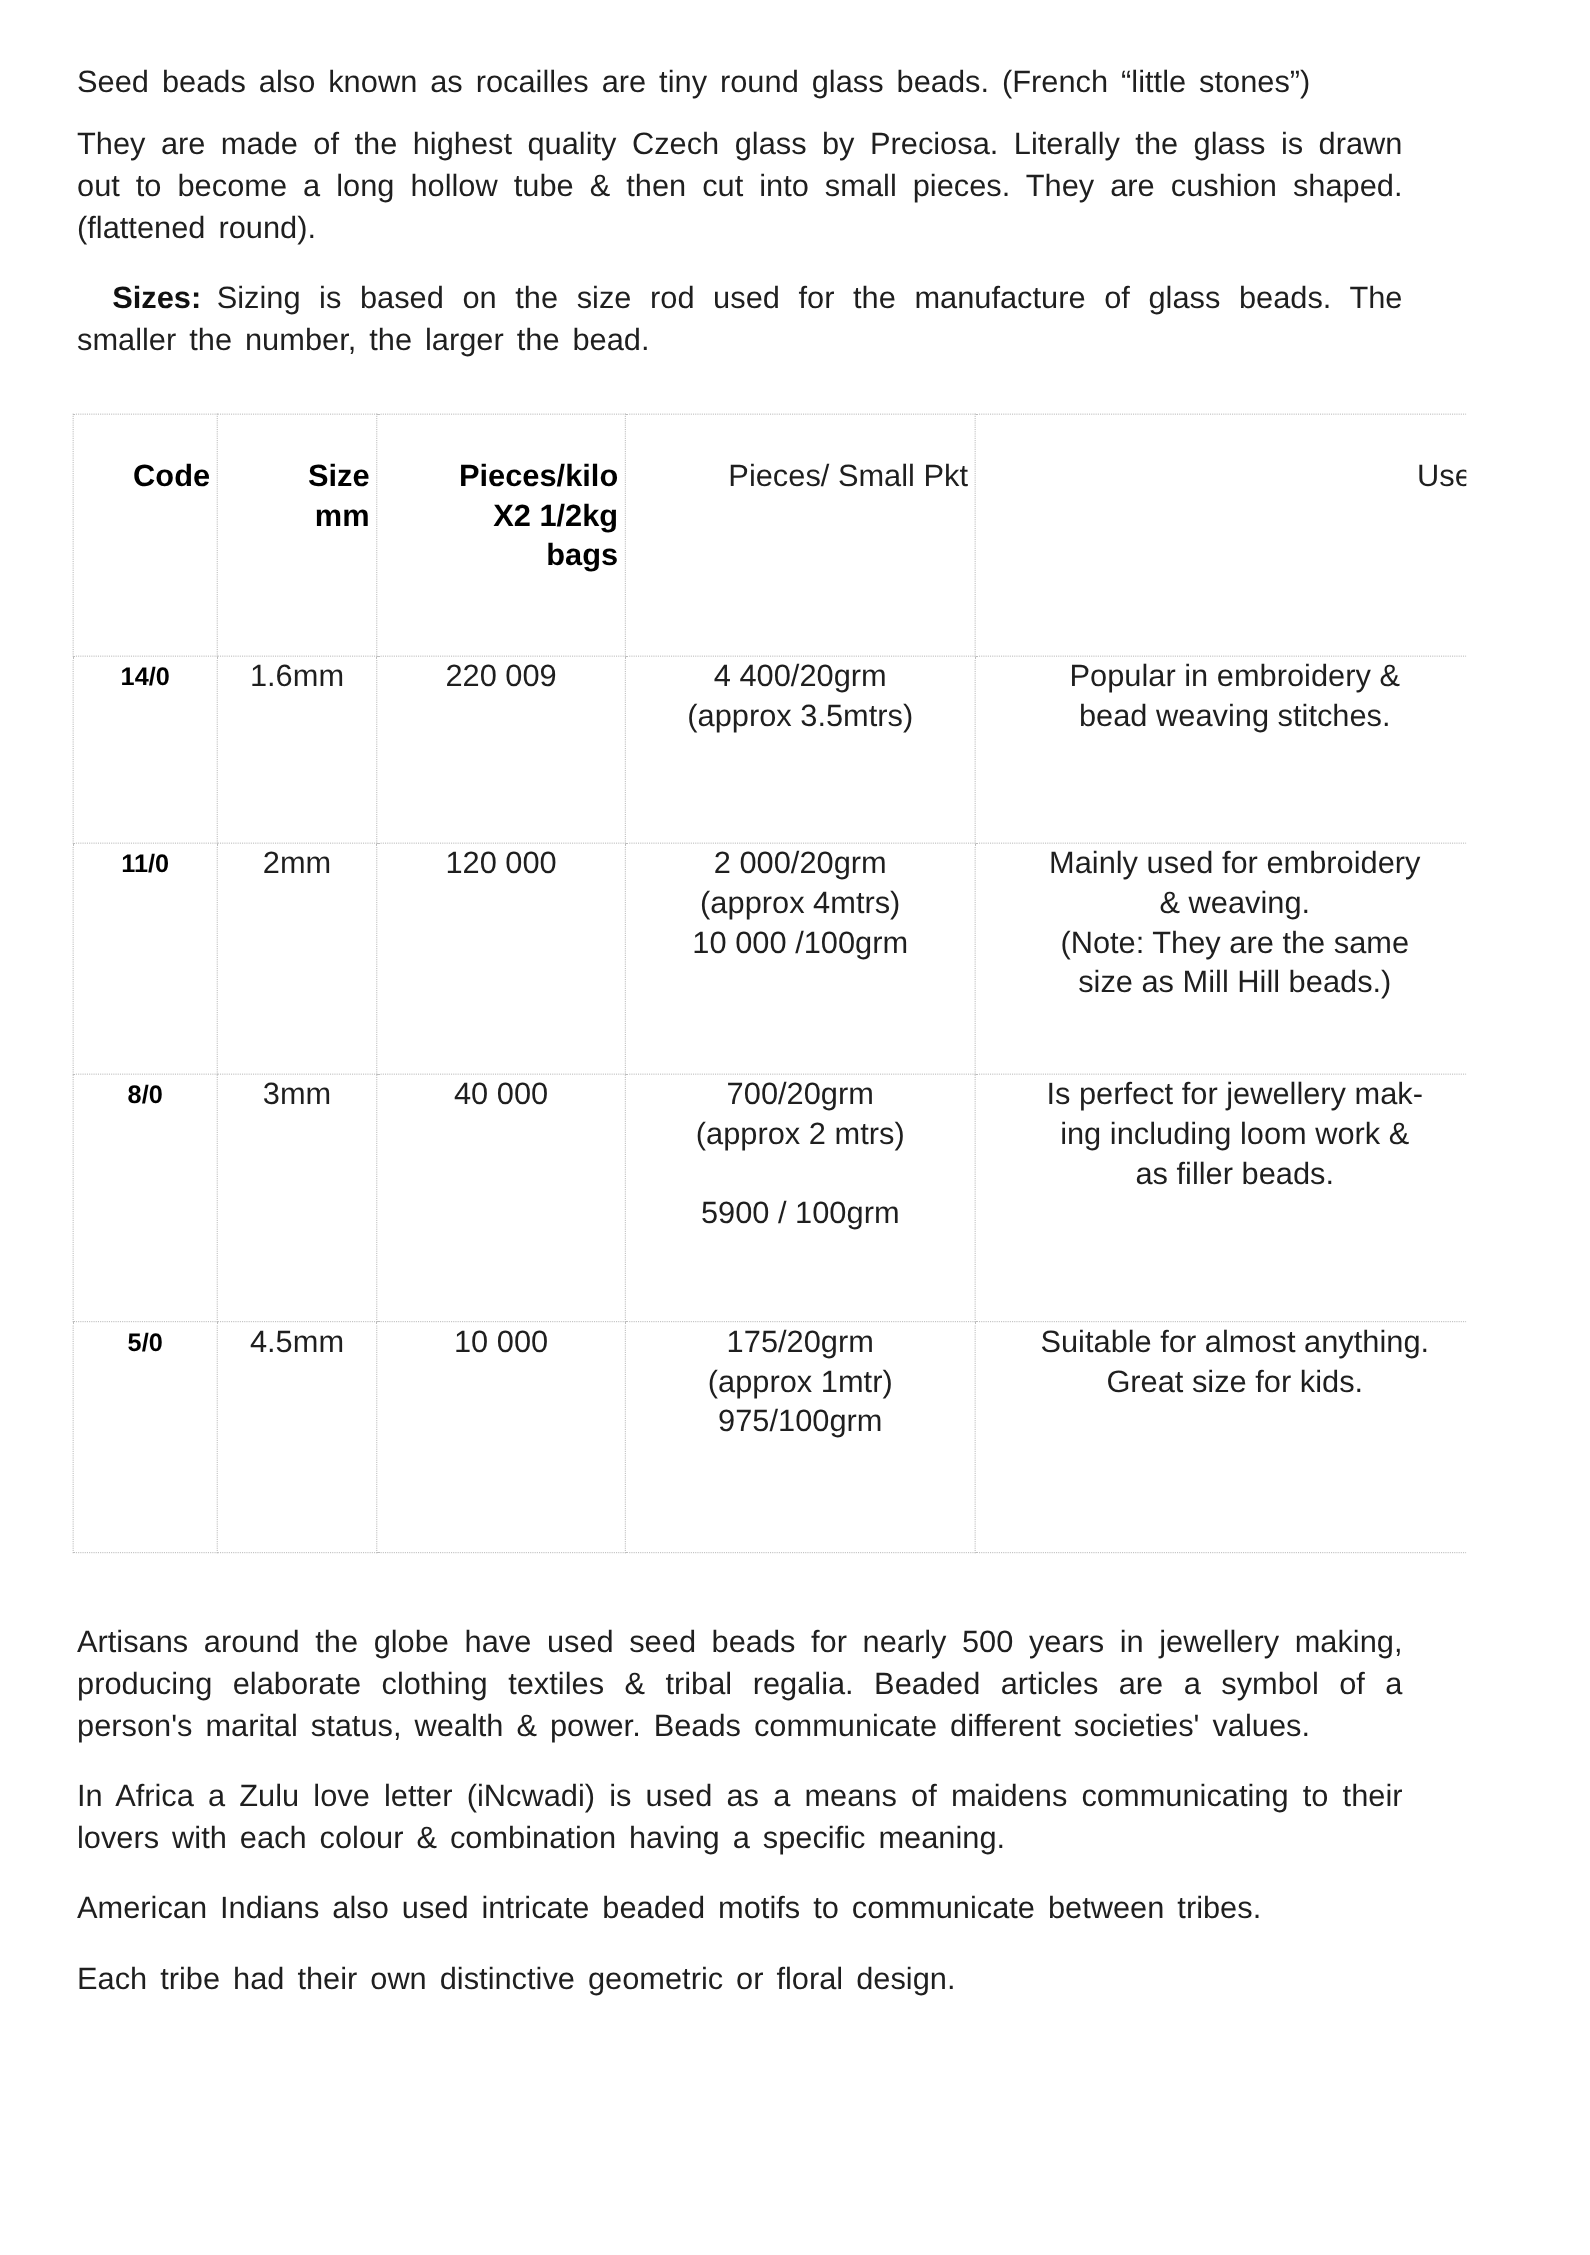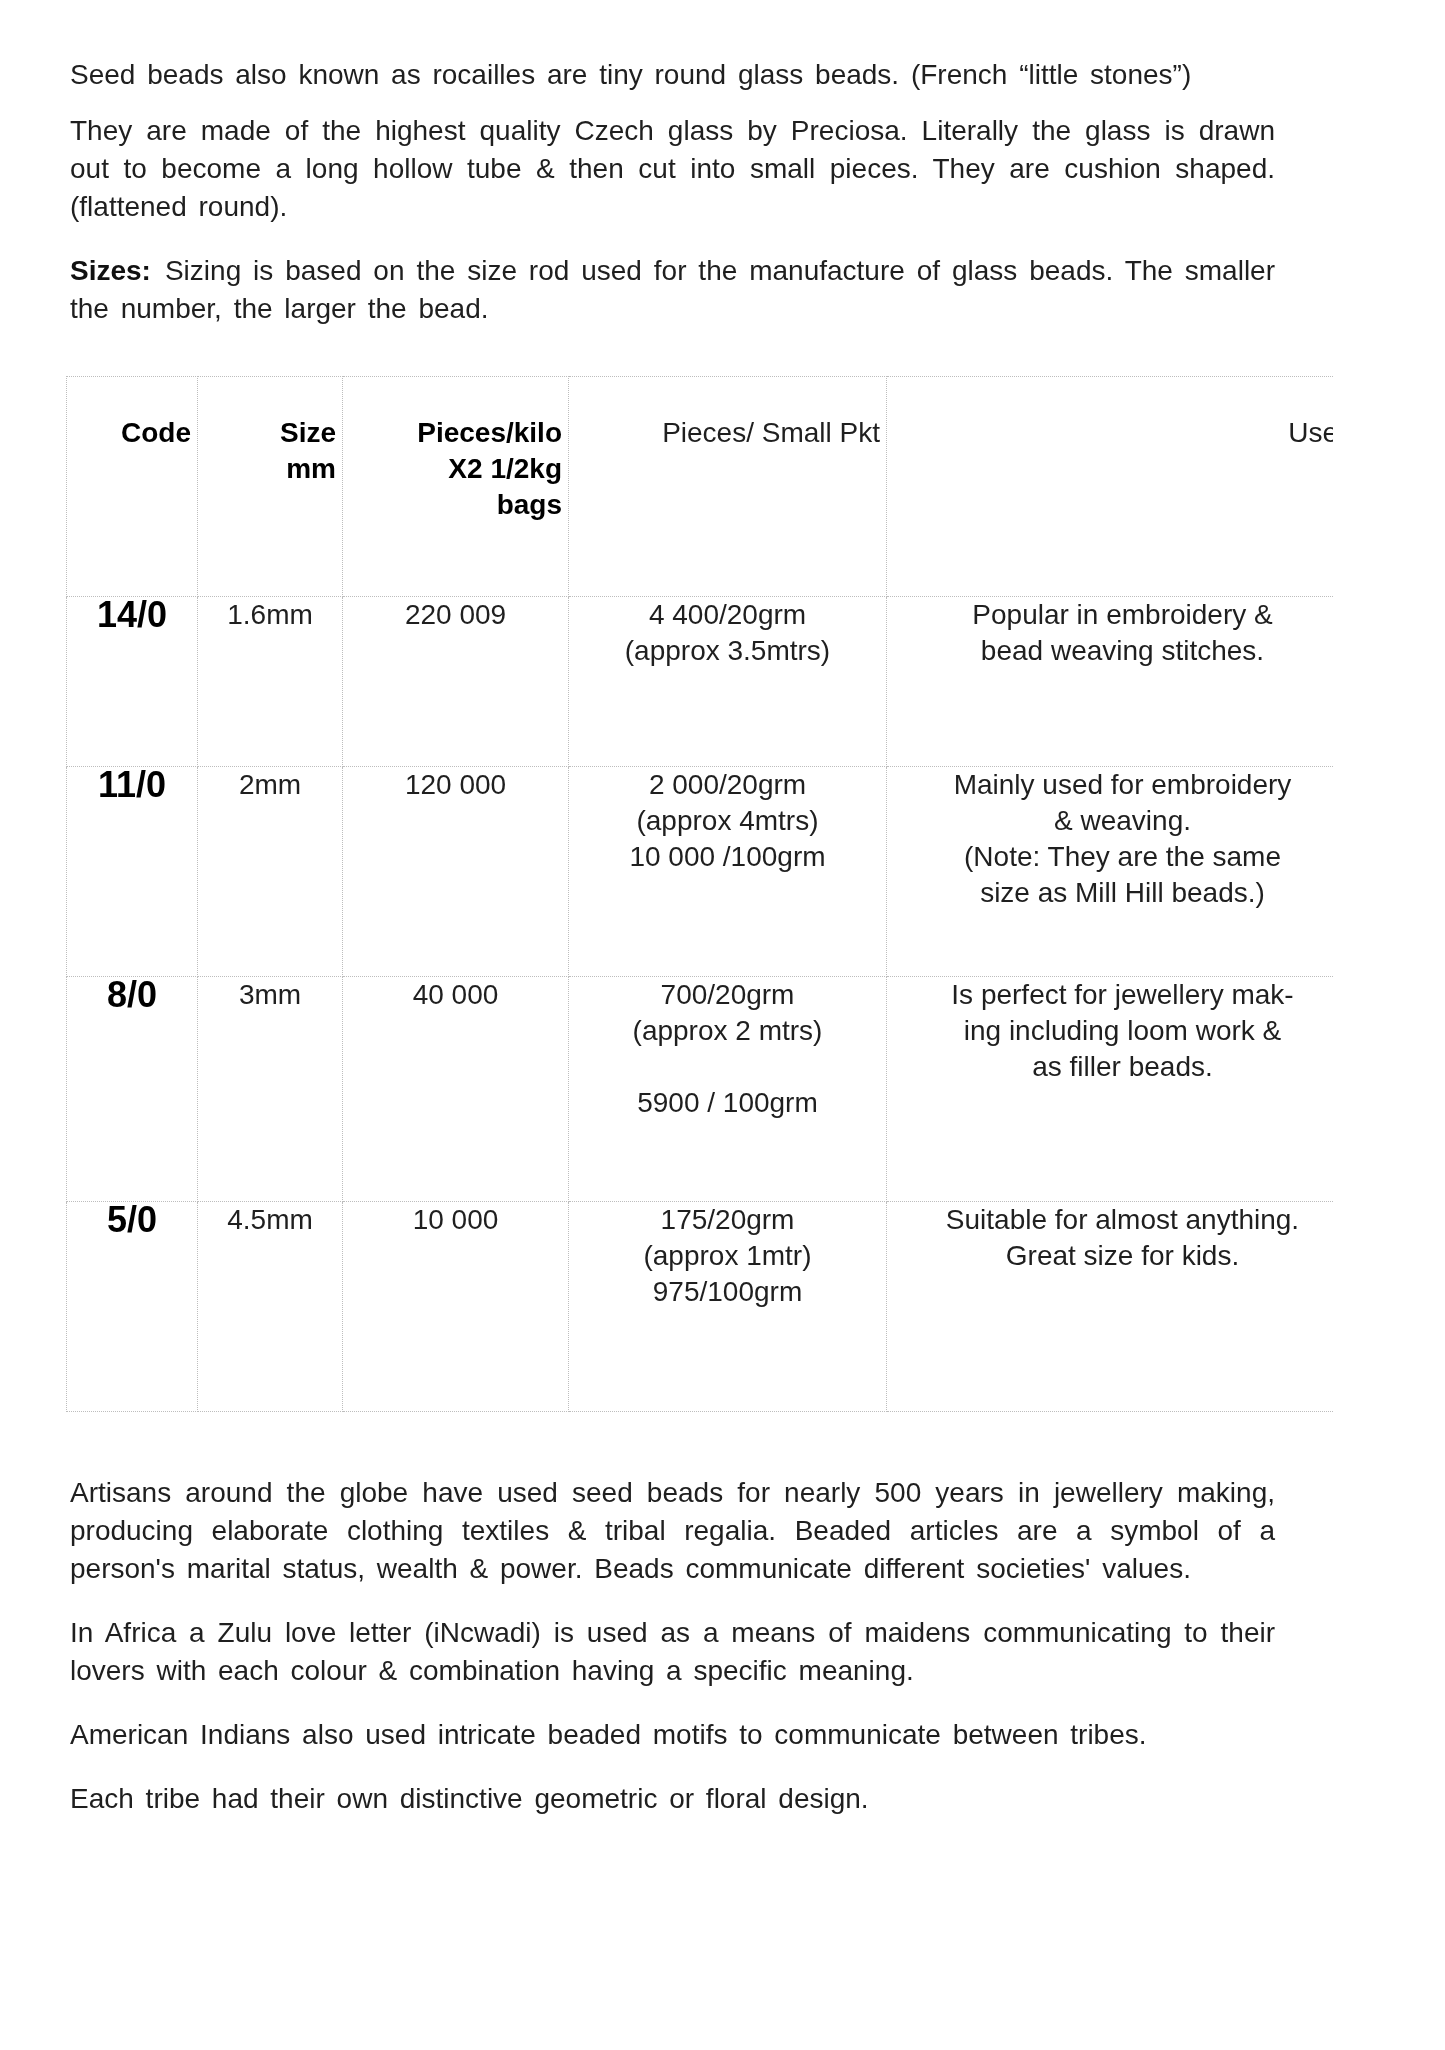--- a/index.html
+++ b/index.html
@@ -25,20 +25,21 @@
     text-align: justify;
     word-spacing: 4px;
   }
   .para.first {
     margin-bottom: 18px;
   }
   .sizes-label {
     font-weight: bold;
     color: #111111;
     margin-right: 14px;
+    margin-left: 32px;
   }
   table.bead-table {
     border-collapse: collapse;
     table-layout: fixed;
     width: 1292px;
     margin-top: 48px;
     margin-left: -4px;
   }
   table.bead-table th,
   table.bead-table td {
@@ -61,21 +62,21 @@
     padding-top: 38px;
     text-align: right;
   }
   table.bead-table th.th-normal {
     font-weight: normal;
     color: #1f1f1f;
   }
   td.cell-code {
     font-weight: bold;
     color: #000000;
-    font-size: 36px;
+    font-size: 23px;
     padding-top: 16px;
   }
   td.cell-size, td.cell-kilo {
     padding-top: 16px;
   }
   td.cell-pkt {
     vertical-align: middle;
   }
   td.cell-uses {
     padding-top: 14px;

